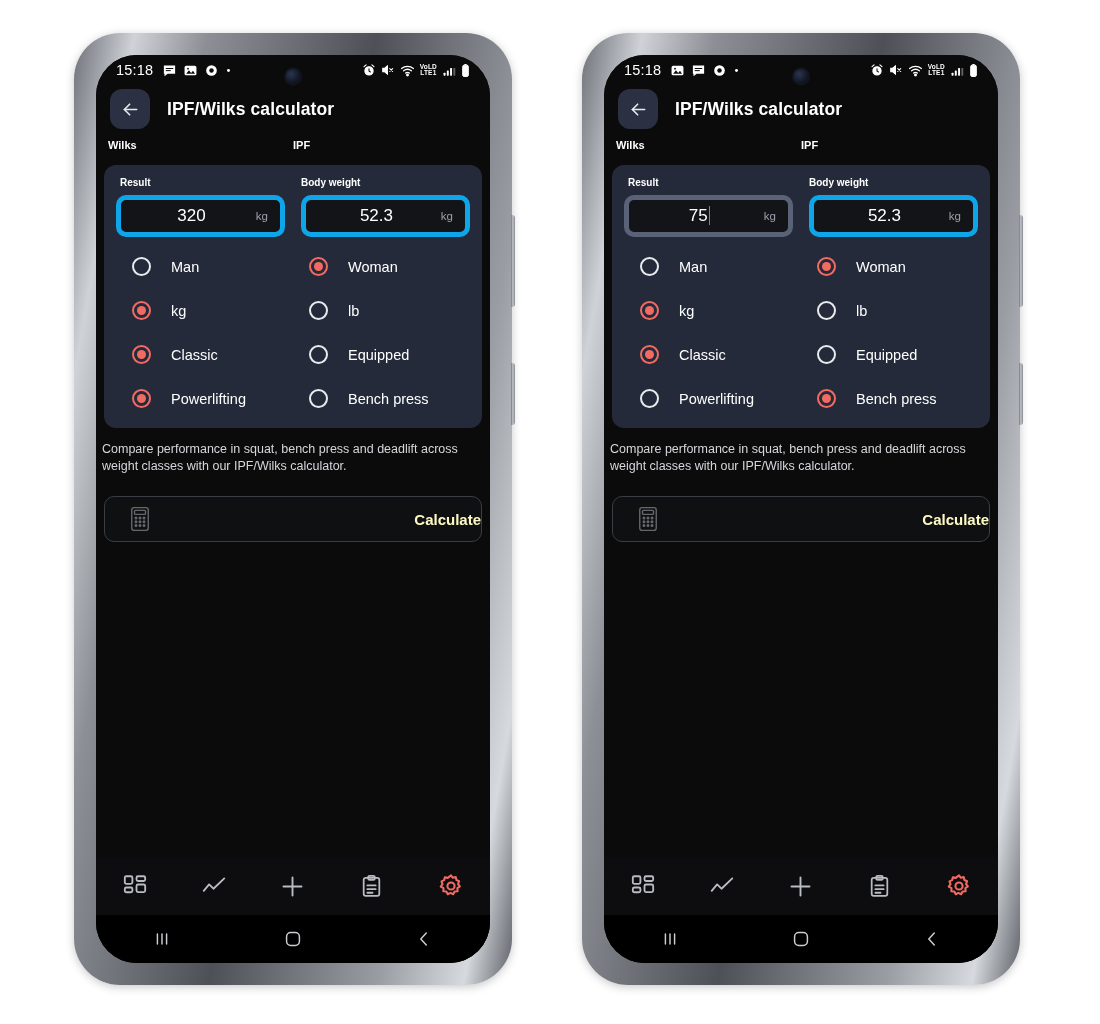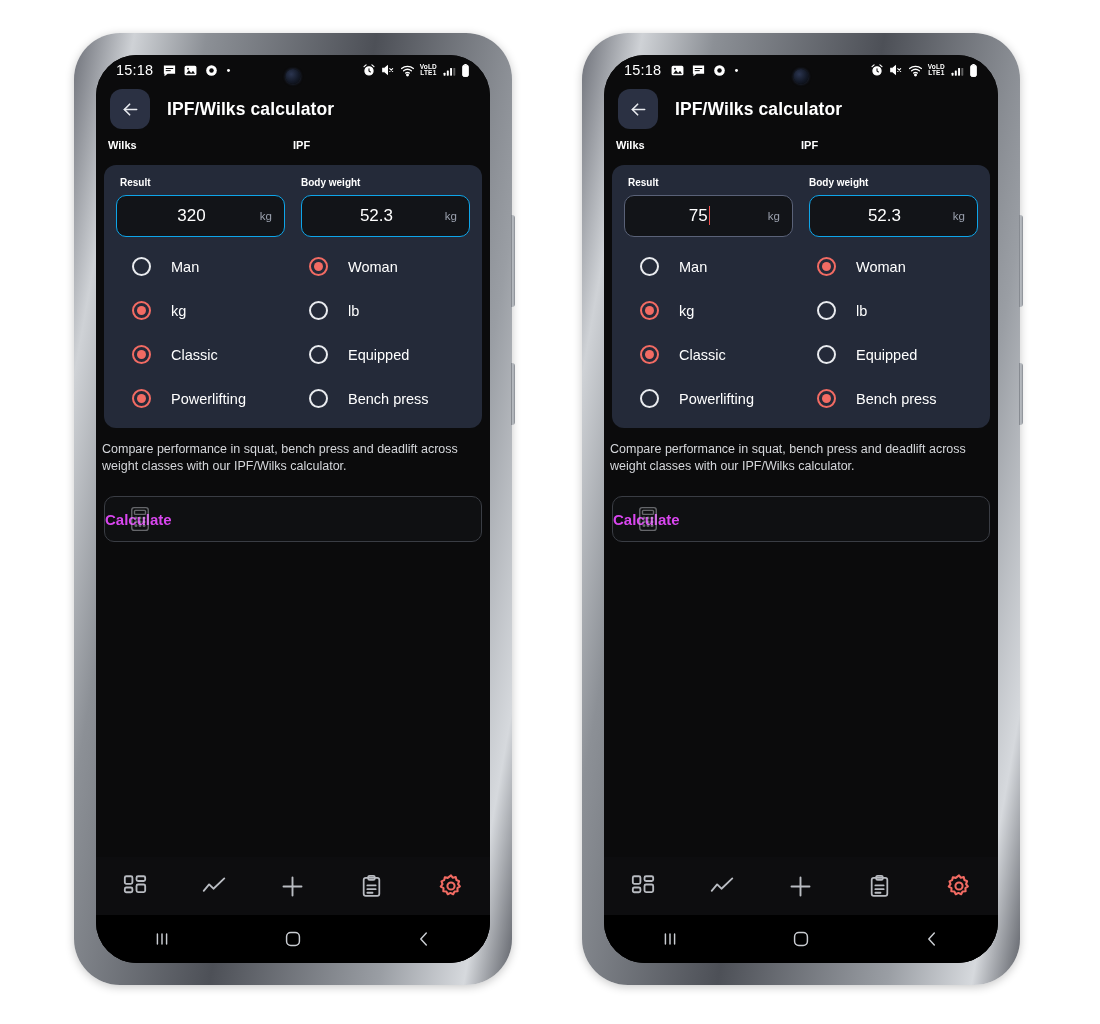--- a/index.html
+++ b/index.html
@@ -83,21 +83,21 @@
     margin: 9px 8px 0 8px; background: #242a39;
     border-radius: 12px; padding: 12px 12px 20px 12px;
   }
   .field-labels { display: flex; margin-bottom: 7px; }
   .field-labels > div { font-size: 10px; font-weight: 700; }
   .fl-a { width: 50%; padding-left: 4px; }
   .fl-b { width: 50%; padding-left: 8px; }
   .inputs { display: flex; gap: 16px; }
   .inp {
     position: relative; flex: 1; height: 42px; border-radius: 10px;
-    background: #121418; border: 1px solid #0ea5e9;
+    background: #121418; border: 5px solid #0ea5e9;
     display: flex; align-items: center; padding: 0 12px;
   }
   .inp.focused { border-color: #5a6278; }
   .inp-val {
     flex: 1; text-align: center; font-size: 17px; color: #fff;
     padding-right: 6px; white-space: nowrap;
   }
   .caret {
     display: inline-block; width: 1.5px; height: 19px; background: #ef5350;
     vertical-align: -4px; margin-left: 1px;
@@ -127,22 +127,22 @@
   }
 
   
   .calc-btn {
     margin: 22px 8px 0 8px; height: 46px; border-radius: 10px;
     border: 1px solid #3a3d44; background: #0f1012;
     display: flex; align-items: center; position: relative;
   }
   .calc-ico { position: absolute; left: 24px; opacity: .45; line-height: 0; }
   .calc-label {
-    width: 100%; text-align: left; font-size: 15px;
-    font-weight: 700; color: #d946ef;
+    width: 100%; text-align: right; font-size: 15px;
+    font-weight: 700; color: #fef9c3;
   }
 
   
   .bottomnav {
     position: absolute; left: 0; right: 0; bottom: 48px; height: 58px;
     background: #0d0d0f; display: flex; align-items: center;
   }
   .nav-item { flex: 1; display: flex; align-items: center; justify-content: center; }
 
   

